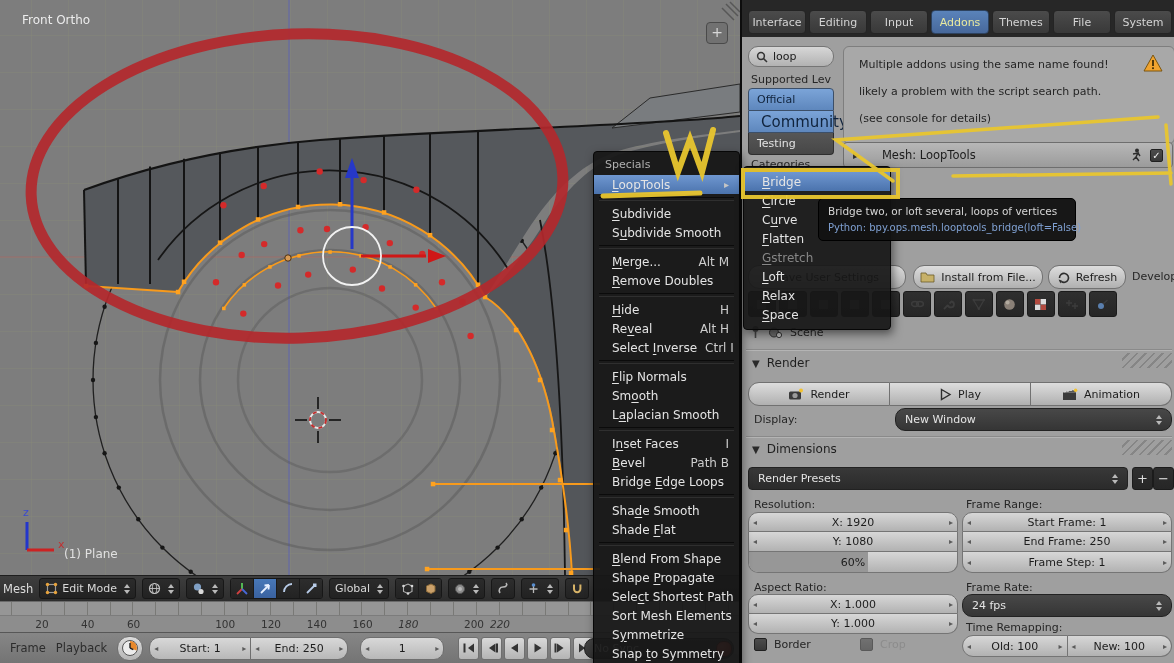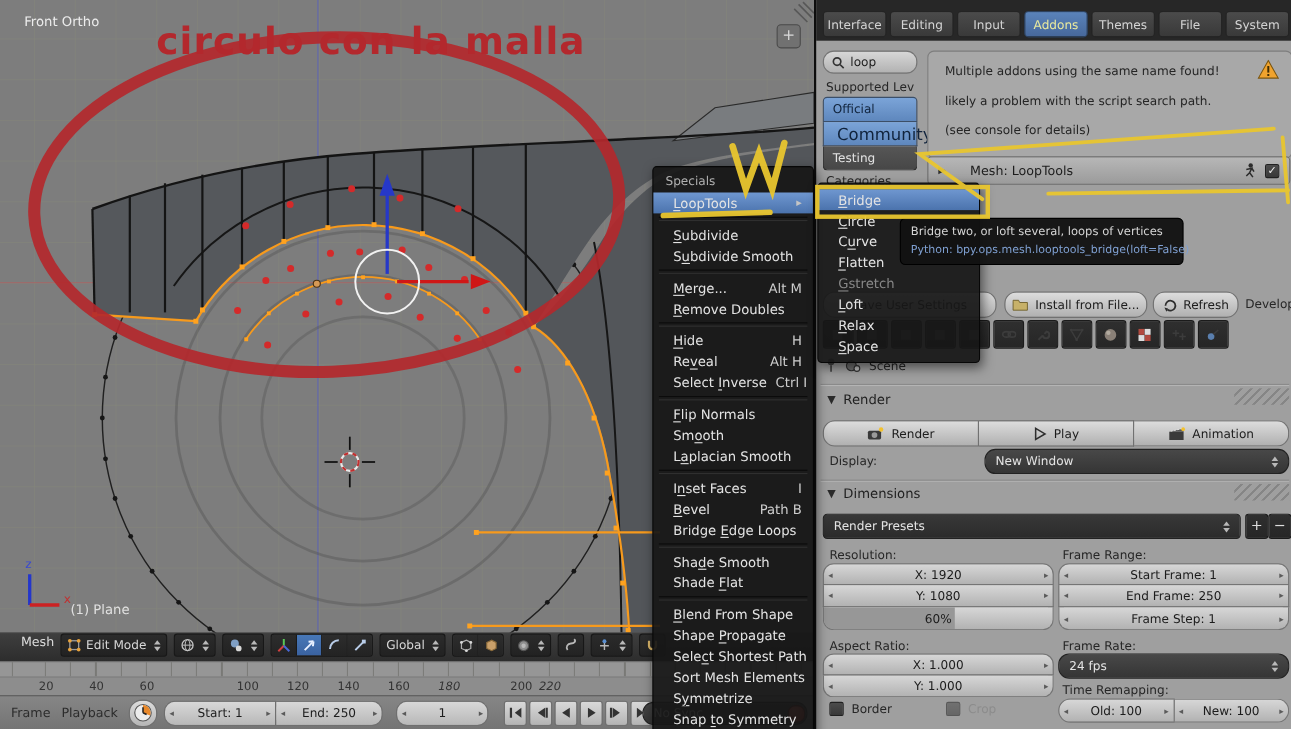--- a/index.html
+++ b/index.html
@@ -8,21 +8,21 @@
   .abs{position:absolute}
   
   #vp-label{left:22px;top:13px;font-size:12px;color:#ececec;z-index:2}
   #vp-title{left:142px;top:18px;font-size:34px;font-weight:bold;color:#b3282d;letter-spacing:1px;z-index:2}
   #vp-object{left:64px;top:547px;font-size:12px;color:#e0e0e0;z-index:2}
   #vp-plus{left:706px;top:22px;width:20px;height:20px;background:rgba(110,110,110,.85);
            border:1px solid #4a4a4a;border-radius:4px;color:#d8d8d8;font-size:14px;line-height:18px;
            text-align:center;z-index:2}
   
   #vp-header{left:0;top:575px;width:740px;height:26px;background:linear-gradient(#3e3e3e,#2d2d2d);
-             border-top:1px solid #1e1e1e;z-index:3;display:flex;align-items:flex-start;gap:6px;padding-left:19px;box-sizing:border-box}
+             border-top:1px solid #1e1e1e;z-index:3;display:flex;align-items:center;gap:6px;padding-left:3px;box-sizing:border-box}
   .htext{color:#dcdcdc;font-size:11.5px}
   .hcombo{height:19px;background:linear-gradient(#2b2b2b,#222);border:1px solid #171717;border-radius:3px;
           display:flex;align-items:center;gap:4px;padding:0 5px;color:#d8d8d8;font-size:11px}
   .hgroup{height:19px;display:flex;border:1px solid #171717;border-radius:3px;overflow:hidden}
   .hcell{width:22px;height:19px;background:linear-gradient(#2d2d2d,#232323);display:flex;align-items:center;justify-content:center;border-right:1px solid #1a1a1a}
   .hcell:last-child{border-right:none}
   .hcell.on{background:linear-gradient(#4878b8,#3a62a0)}
   .updn{display:flex;flex-direction:column;gap:2px;margin-left:3px}
   .updn i{display:block;width:0;height:0;border-left:3.5px solid transparent;border-right:3.5px solid transparent}
   .updn i.u{border-bottom:4px solid #b9b9b9}
@@ -280,21 +280,20 @@
     </g>
     <ellipse cx="297" cy="186" rx="266" ry="152" fill="none" stroke="#b3282d" stroke-width="11" opacity="0.92" transform="rotate(-2 297 186)"></ellipse>
     <g stroke="#3f3f3f" stroke-width="1.5" opacity="0.6">
       <line x1="726" y1="4" x2="738" y2="16"></line>
         <line x1="730" y1="2" x2="740" y2="12"></line>
         <line x1="722" y1="8" x2="734" y2="20"></line>
     </g>
   </svg>
 
   <div id="vp-label" class="abs">Front Ortho</div>
-  <div id="vp-title" class="abs">circulo con la malla</div>
   <div id="vp-object" class="abs">(1) Plane</div>
   <div id="vp-plus" class="abs">+</div>
 
   <div id="vp-header" class="abs">
     <span class="htext">Mesh</span>
     <div class="hcombo">
       <svg width="13" height="13">
           <rect x="2.5" y="2.5" width="8" height="8" fill="none" stroke="#9a9a9a" stroke-width="1.2"></rect>
           <circle cx="2.5" cy="2.5" r="1.7" fill="#e8a33c"></circle>
           <circle cx="10.5" cy="2.5" r="1.7" fill="#e8a33c"></circle>

